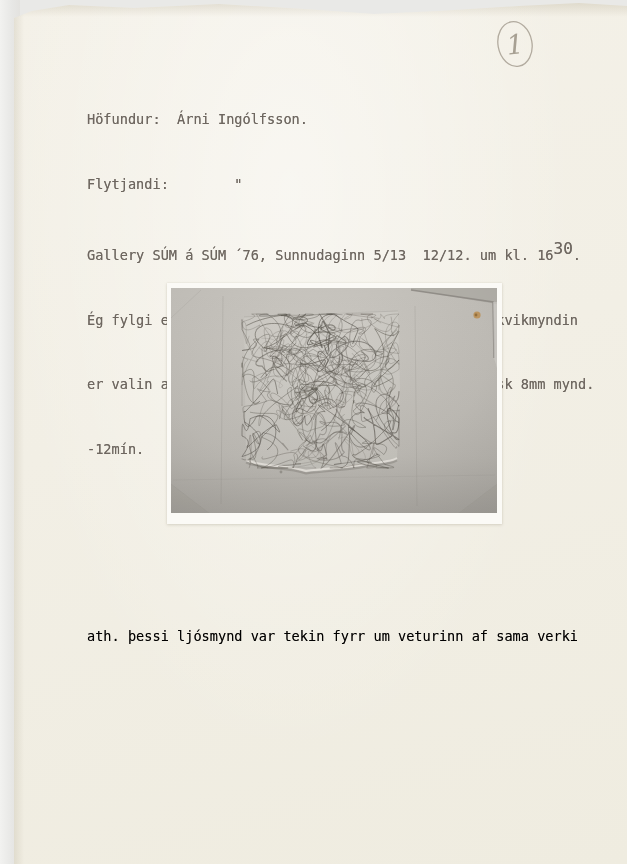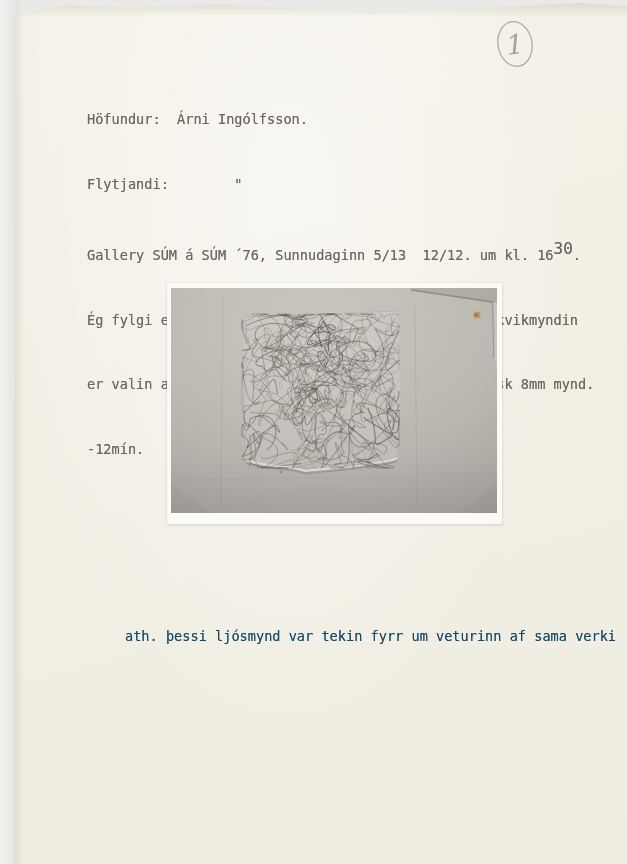--- a/index.html
+++ b/index.html
@@ -28,24 +28,23 @@
     background:linear-gradient(to right, rgba(130,118,88,0.14), rgba(130,118,88,0) 85%);
   }
   .typed{
     position:absolute;left:87px;top:66px;
     font-size:13.6px;line-height:21.5px;color:#6e6760;
     white-space:pre;letter-spacing:0px;
     text-shadow:0 0 0.6px rgba(110,103,96,0.75);
   }
   .note{
     position:absolute;left:87px;top:583px;
-    font-size:13.6px;line-height:21.5px;color:#0c4a6e;
+    font-size:13.6px;line-height:21.5px;color:#000000;
     white-space:pre;
     text-shadow:0 0 0.6px rgba(110,103,96,0.75);
-    margin-left:38px;
   }
   .sup{
     font-size:16px;vertical-align:6px;
   }
   .pagenum{
     position:absolute;left:487px;top:16px;width:58px;height:58px;
   }
   .photo{
     position:absolute;left:167px;top:283px;width:335px;height:241px;
     background:#fbfaf6;

